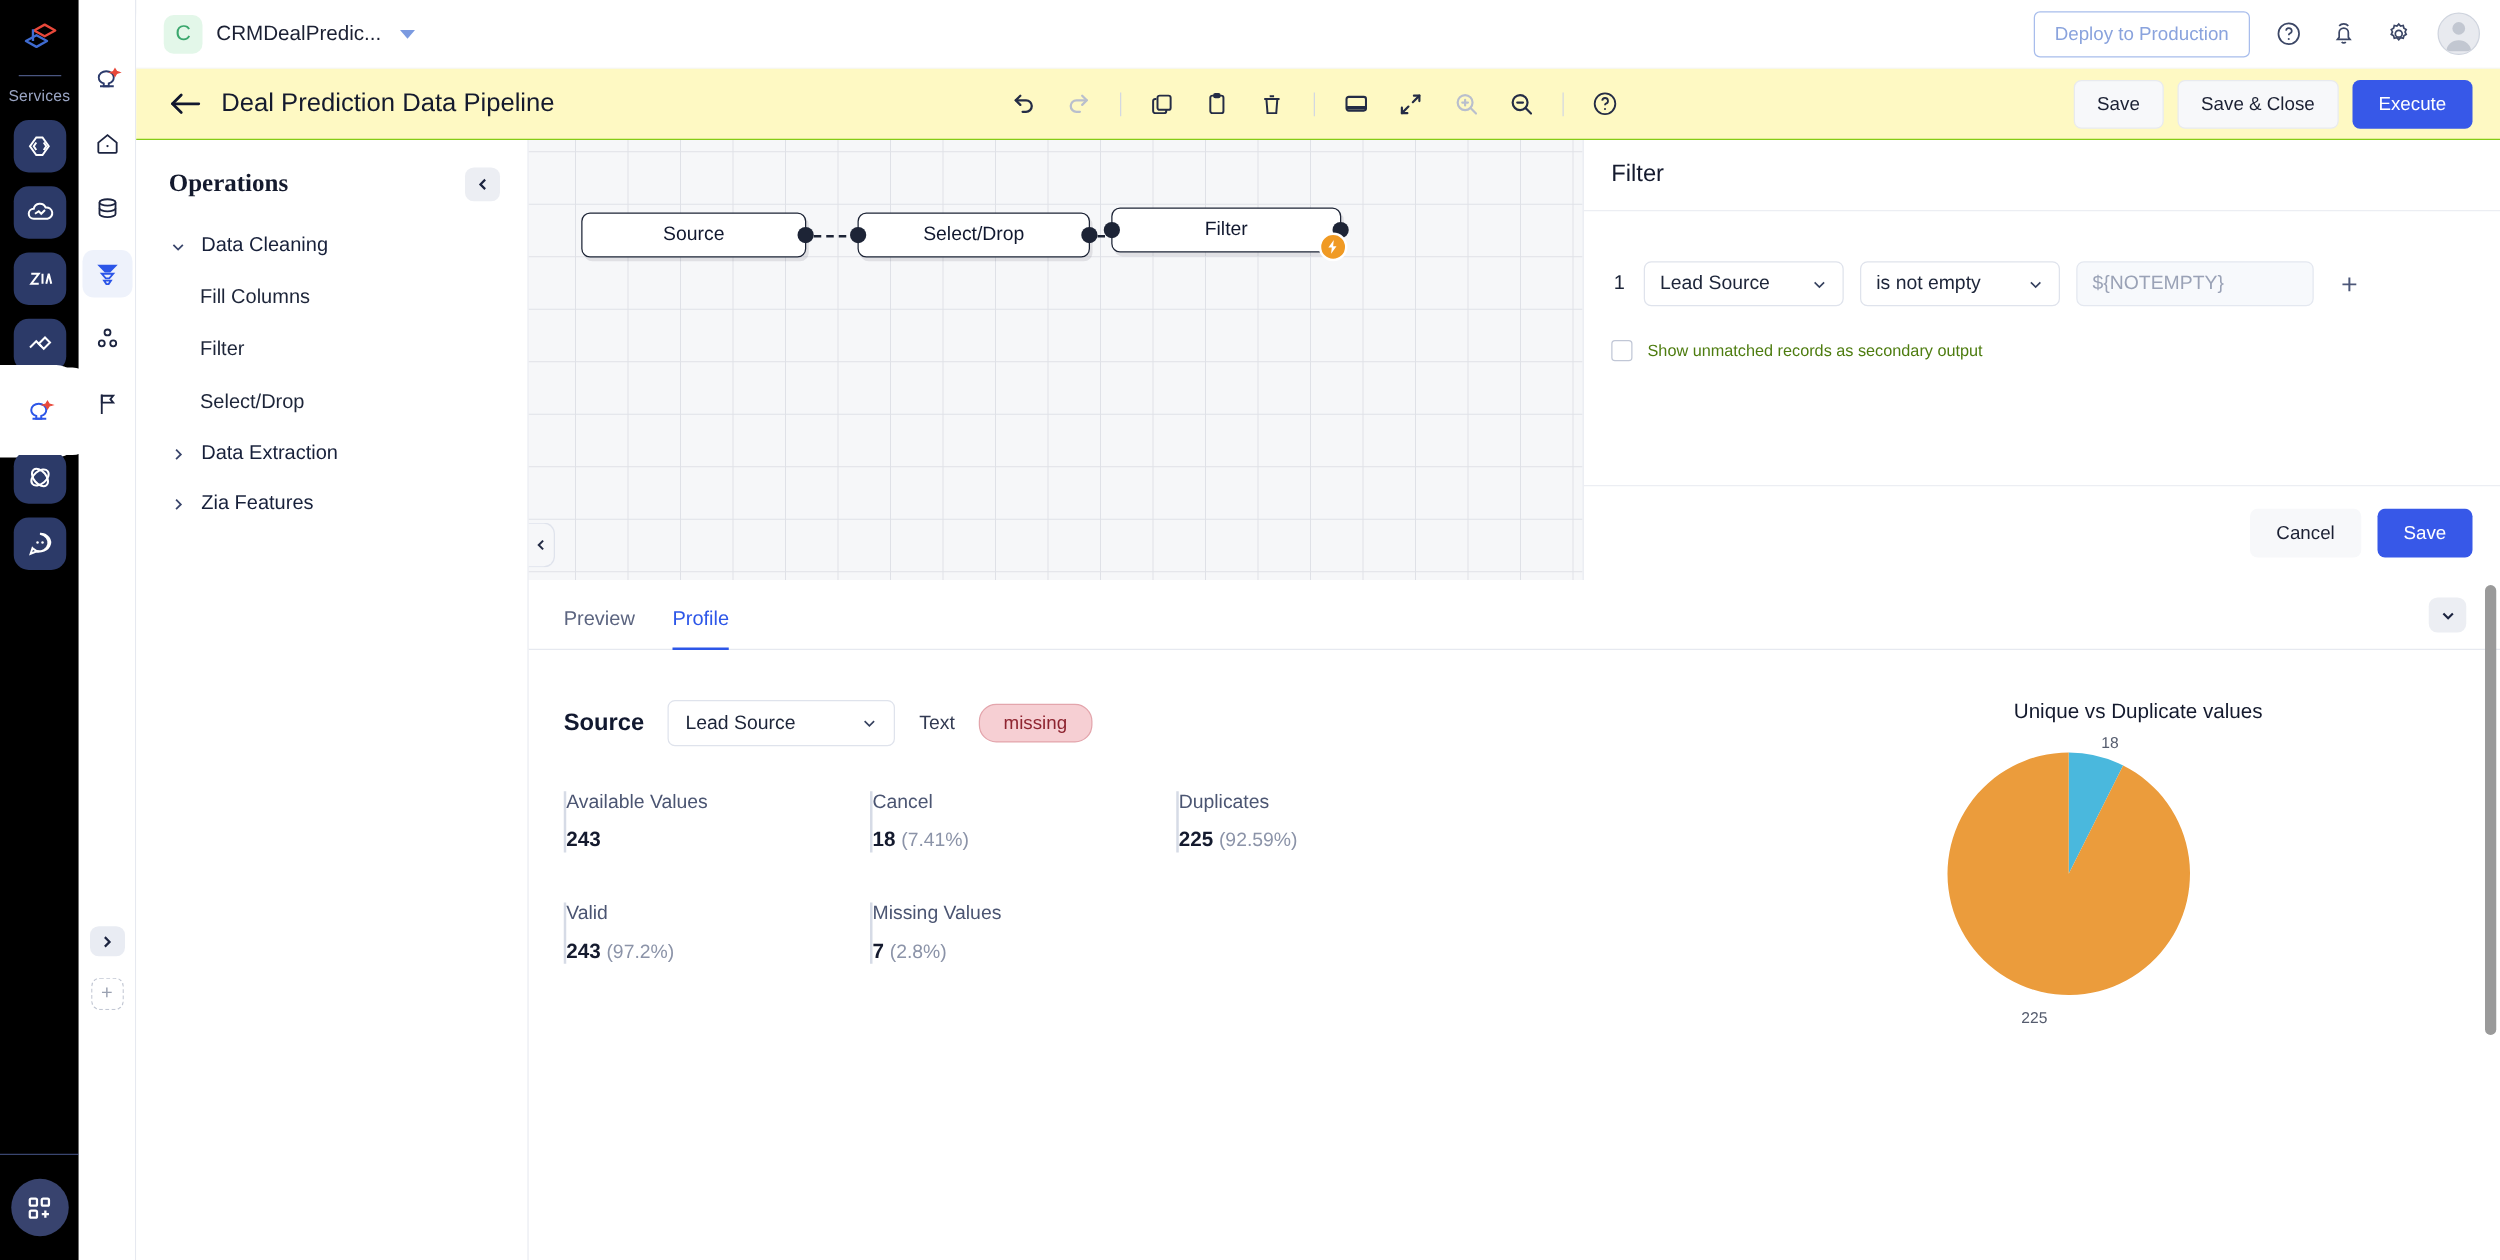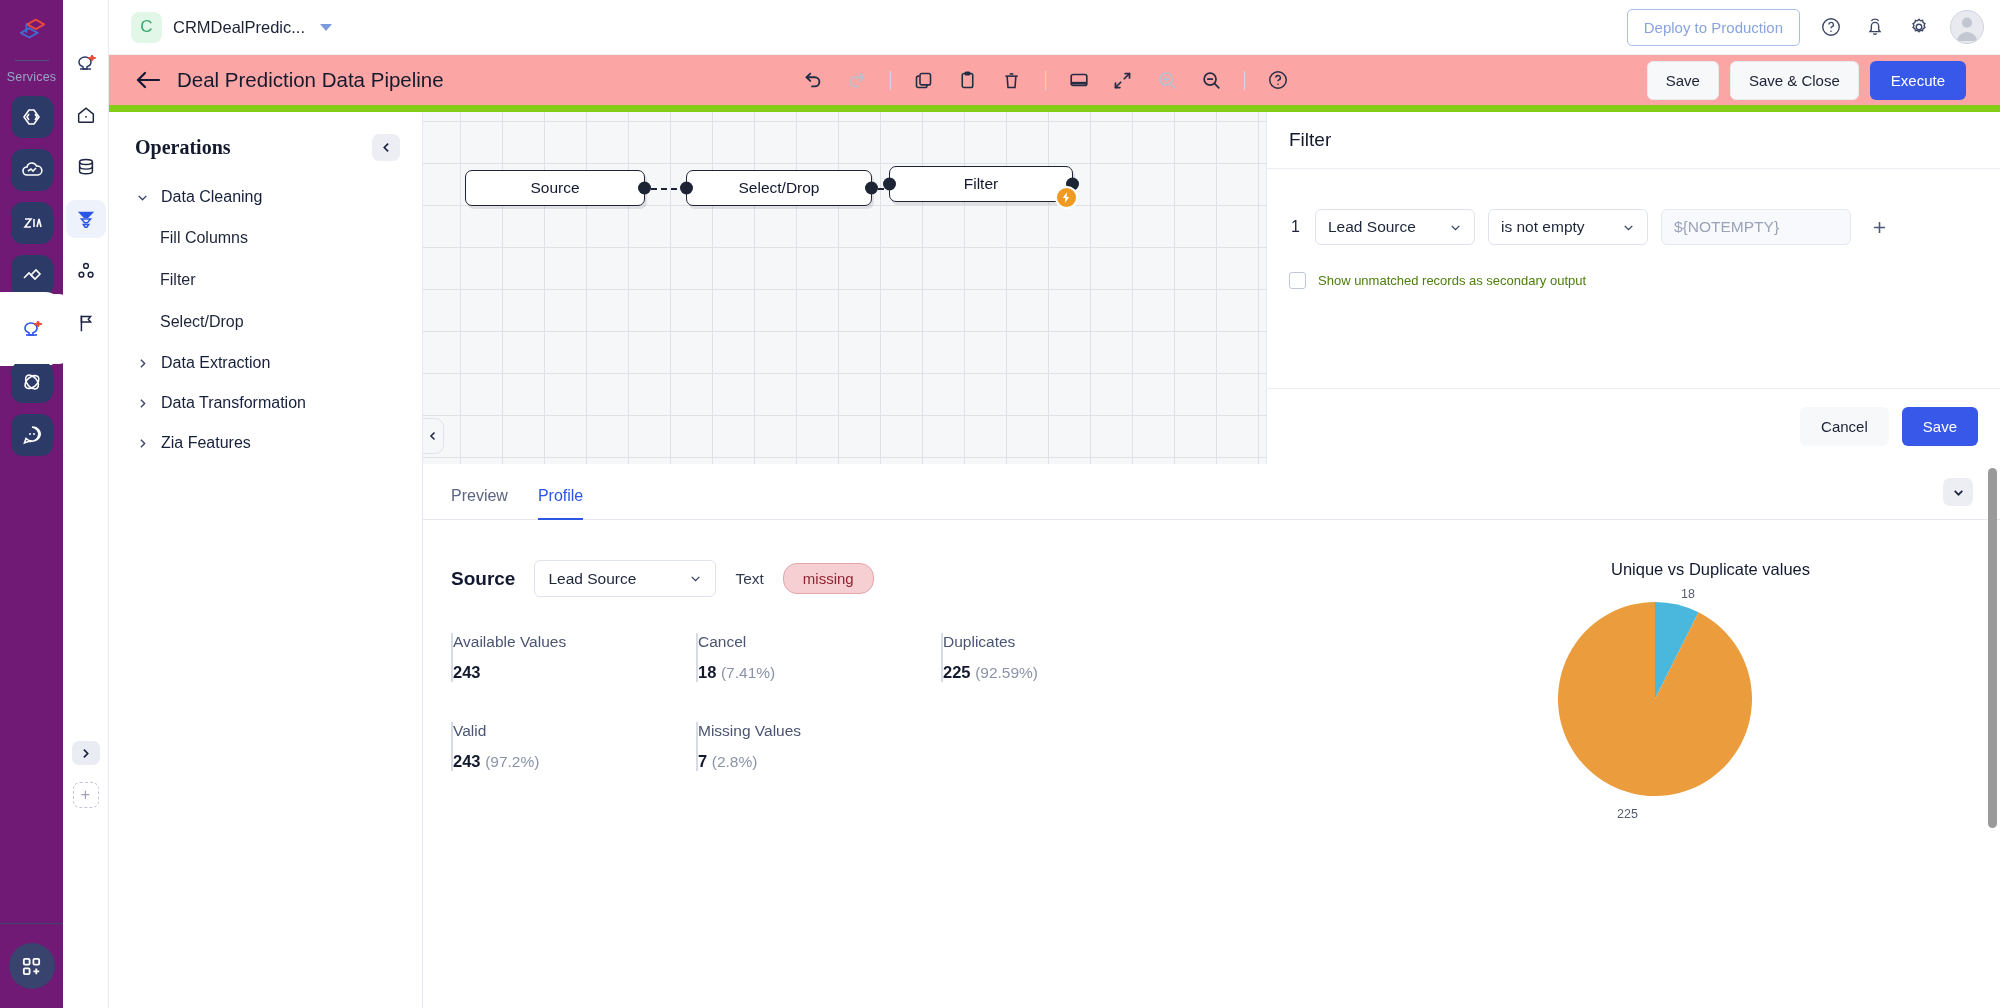--- a/index.html
+++ b/index.html
@@ -7,21 +7,21 @@
     width: 2000px; height: 1008px;
     overflow: hidden;
     font-family: "Liberation Sans", sans-serif;
     background: #ffffff;
     color: #1b2033;
   }
   .app { position: relative; width: 2000px; height: 1008px; display: flex; }
 
   
   .rail {
-    width: 63px; height: 1008px; background: #701a75;
+    width: 63px; height: 1008px; background: #000000;
     display: flex; flex-direction: column; align-items: center;
     position: relative; flex: none;
   }
   .rail-logo { height: 60px; display: flex; align-items: center; justify-content: center; width: 100%; }
   .rail-sep { width: 34px; height: 1px; background: #4a5680; }
   .rail-label { color: #9aa5c4; font-size: 12.5px; margin: 9px 0 12px; letter-spacing: .2px; }
   .rail-icons { display: flex; flex-direction: column; gap: 11px; align-items: center; width: 100%; }
   .rail-btn {
     width: 42px; height: 42px; border-radius: 12px; background: #2c3a68;
     display: flex; align-items: center; justify-content: center; cursor: pointer;
@@ -95,21 +95,21 @@
   .ic-btn { width: 26px; height: 26px; display: flex; align-items: center; justify-content: center; cursor: pointer; color: #3c4766; }
   .avatar {
     width: 34px; height: 34px; border-radius: 50%; background: #e8eaef;
     border: 1px solid #cfd4de; display: flex; align-items: flex-end; justify-content: center;
     overflow: hidden; cursor: pointer;
   }
 
   
   .pipebar {
     height: 57px; display: flex; align-items: center; flex: none;
-    background: #fca5a5; border-bottom: 7px solid #84cc16; padding: 0 34px 0 26px;
+    background: #fef9c3; border-bottom: 1px solid #84cc16; padding: 0 22px 0 26px;
   }
   .back-arrow { cursor: pointer; display: flex; align-items: center; color: #11182f; }
   .pipe-title { font-size: 20.5px; font-weight: 500; margin-left: 16px; color: #141a2e; white-space: nowrap; }
   .tools { display: flex; align-items: center; gap: 8px; margin: 0 auto; }
   .tool {
     width: 36px; height: 36px; border-radius: 7px; display: flex;
     align-items: center; justify-content: center; cursor: pointer; color: #242c45;
   }
   .tool.dim { color: #b9bfcd; }
   .tool-div { width: 1px; height: 19px; background: #d3d8e2; margin: 0 7px; }
@@ -594,28 +594,20 @@
                 </svg>
             </span>
             <span>Data Extraction</span>
           </div>
           <div class="grp">
             <span class="chev">
               <svg width="13" height="13" viewBox="0 0 24 24" fill="none" stroke="#39456b" stroke-width="2.6">
                   <path d="M9 5 l7 7 l-7 7"></path>
                 </svg>
             </span>
-            <span>Data Transformation</span>
-          </div>
-          <div class="grp">
-            <span class="chev">
-              <svg width="13" height="13" viewBox="0 0 24 24" fill="none" stroke="#39456b" stroke-width="2.6">
-                  <path d="M9 5 l7 7 l-7 7"></path>
-                </svg>
-            </span>
             <span>Zia Features</span>
           </div>
         </div>
       </div>
 
       <div class="center">
 
         <div class="canvas">
 
           <div class="node" style="left:42px; top:58px; width:180px;">

